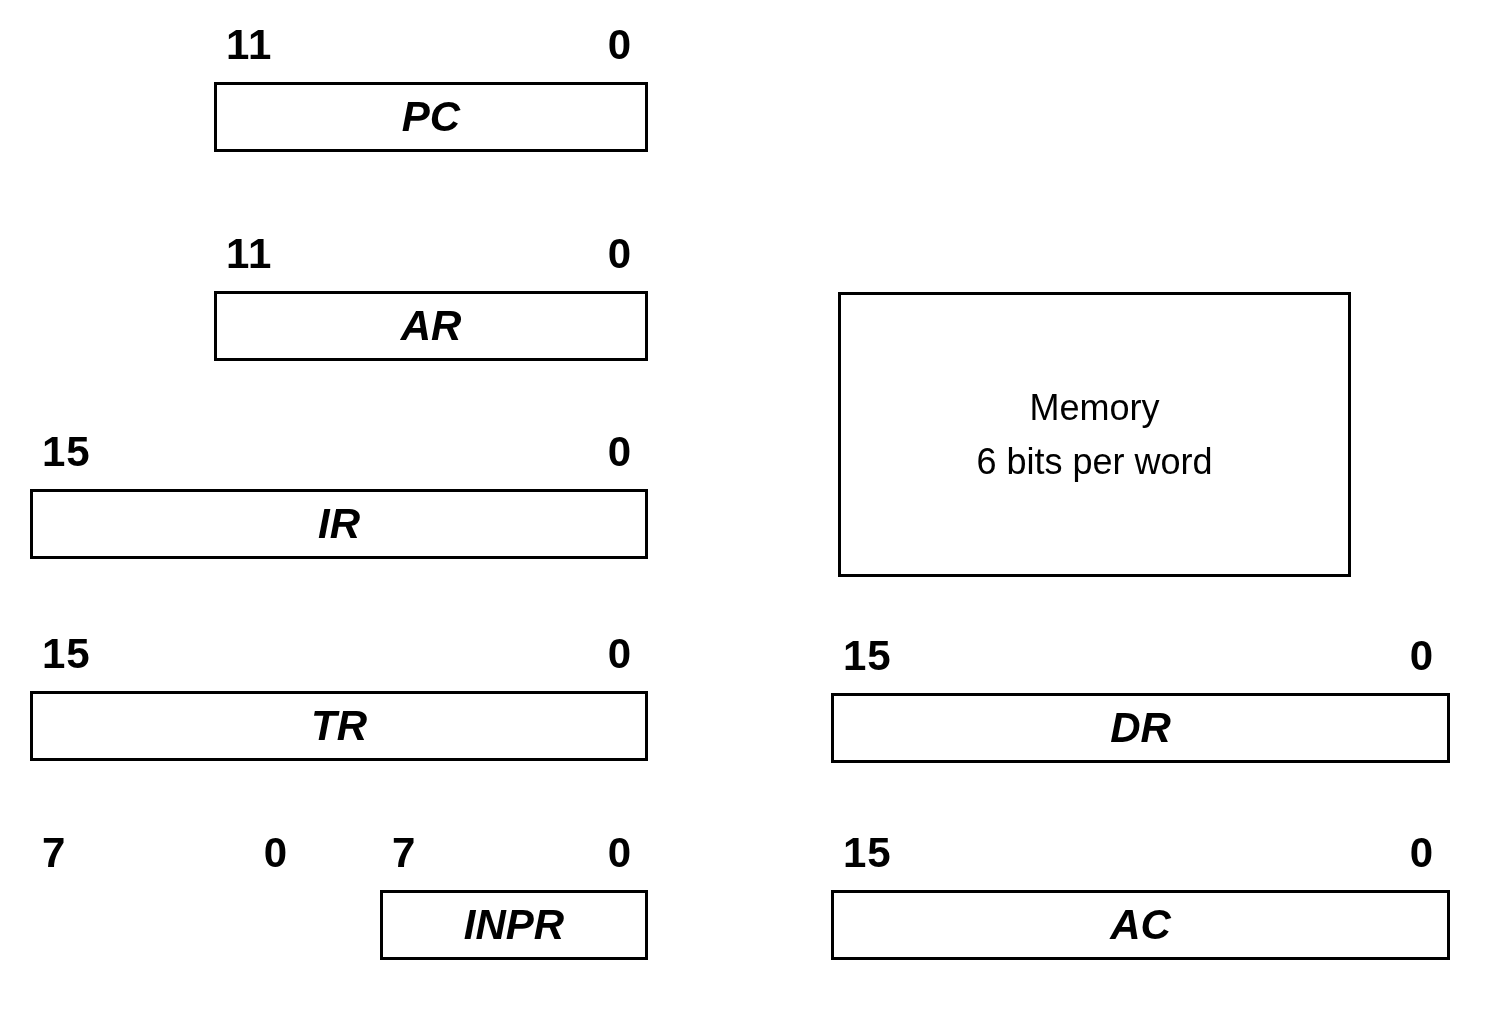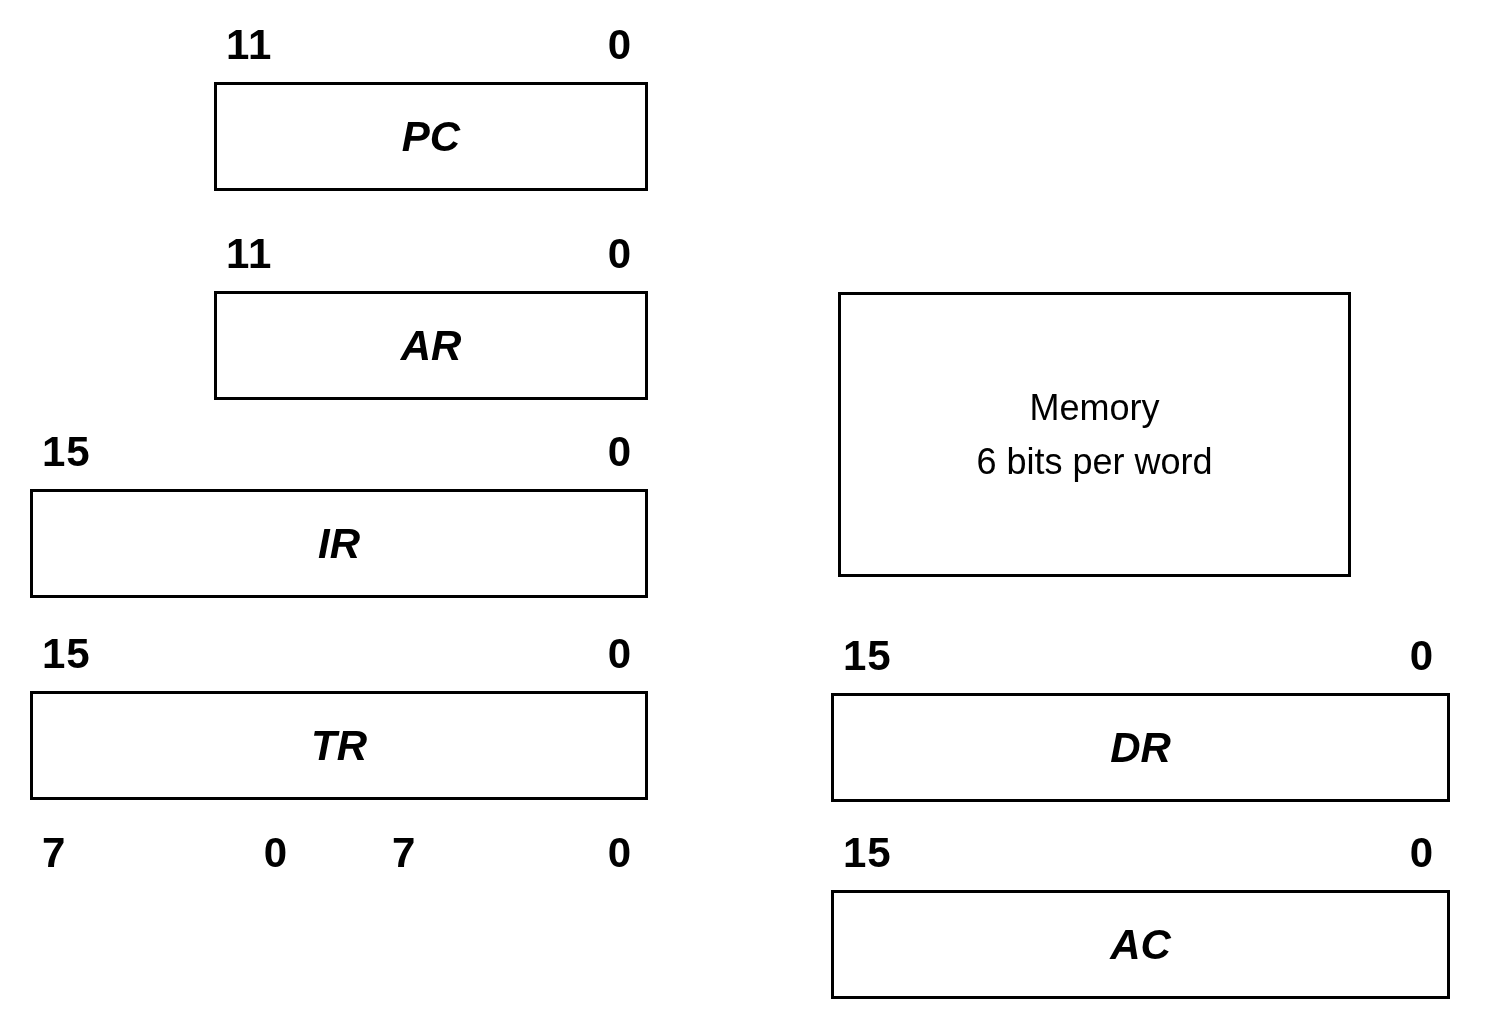--- a/index.html
+++ b/index.html
@@ -31,21 +31,21 @@
   }
   .box {
     border: 3px solid #000000;
     background: #ffffff;
     display: flex;
     align-items: center;
     justify-content: center;
     box-sizing: border-box;
   }
   .reg .box {
-    height: 109px;
+    height: 70px;
   }
   .reg-name {
     font-style: italic;
     font-size: 42px;
     line-height: 1;
   }
   .memory-box {
     position: absolute;
     left: 838px;
     top: 292px;
@@ -107,20 +107,23 @@
       <span>7</span>
       <span>0</span>
     </div>
   </div>
 
   <div class="reg" style="left:380px; top:832px; width:268px;">
     <div class="bits">
       <span>7</span>
       <span>0</span>
     </div>
+    <div class="box">
+      <span class="reg-name">INPR</span>
+    </div>
   </div>
 
   <div class="box memory-box">
     <div>Memory</div>
     <div>6 bits per word</div>
   </div>
 
   <div class="reg" style="left:831px; top:635px; width:619px;">
     <div class="bits">
       <span>15</span>

